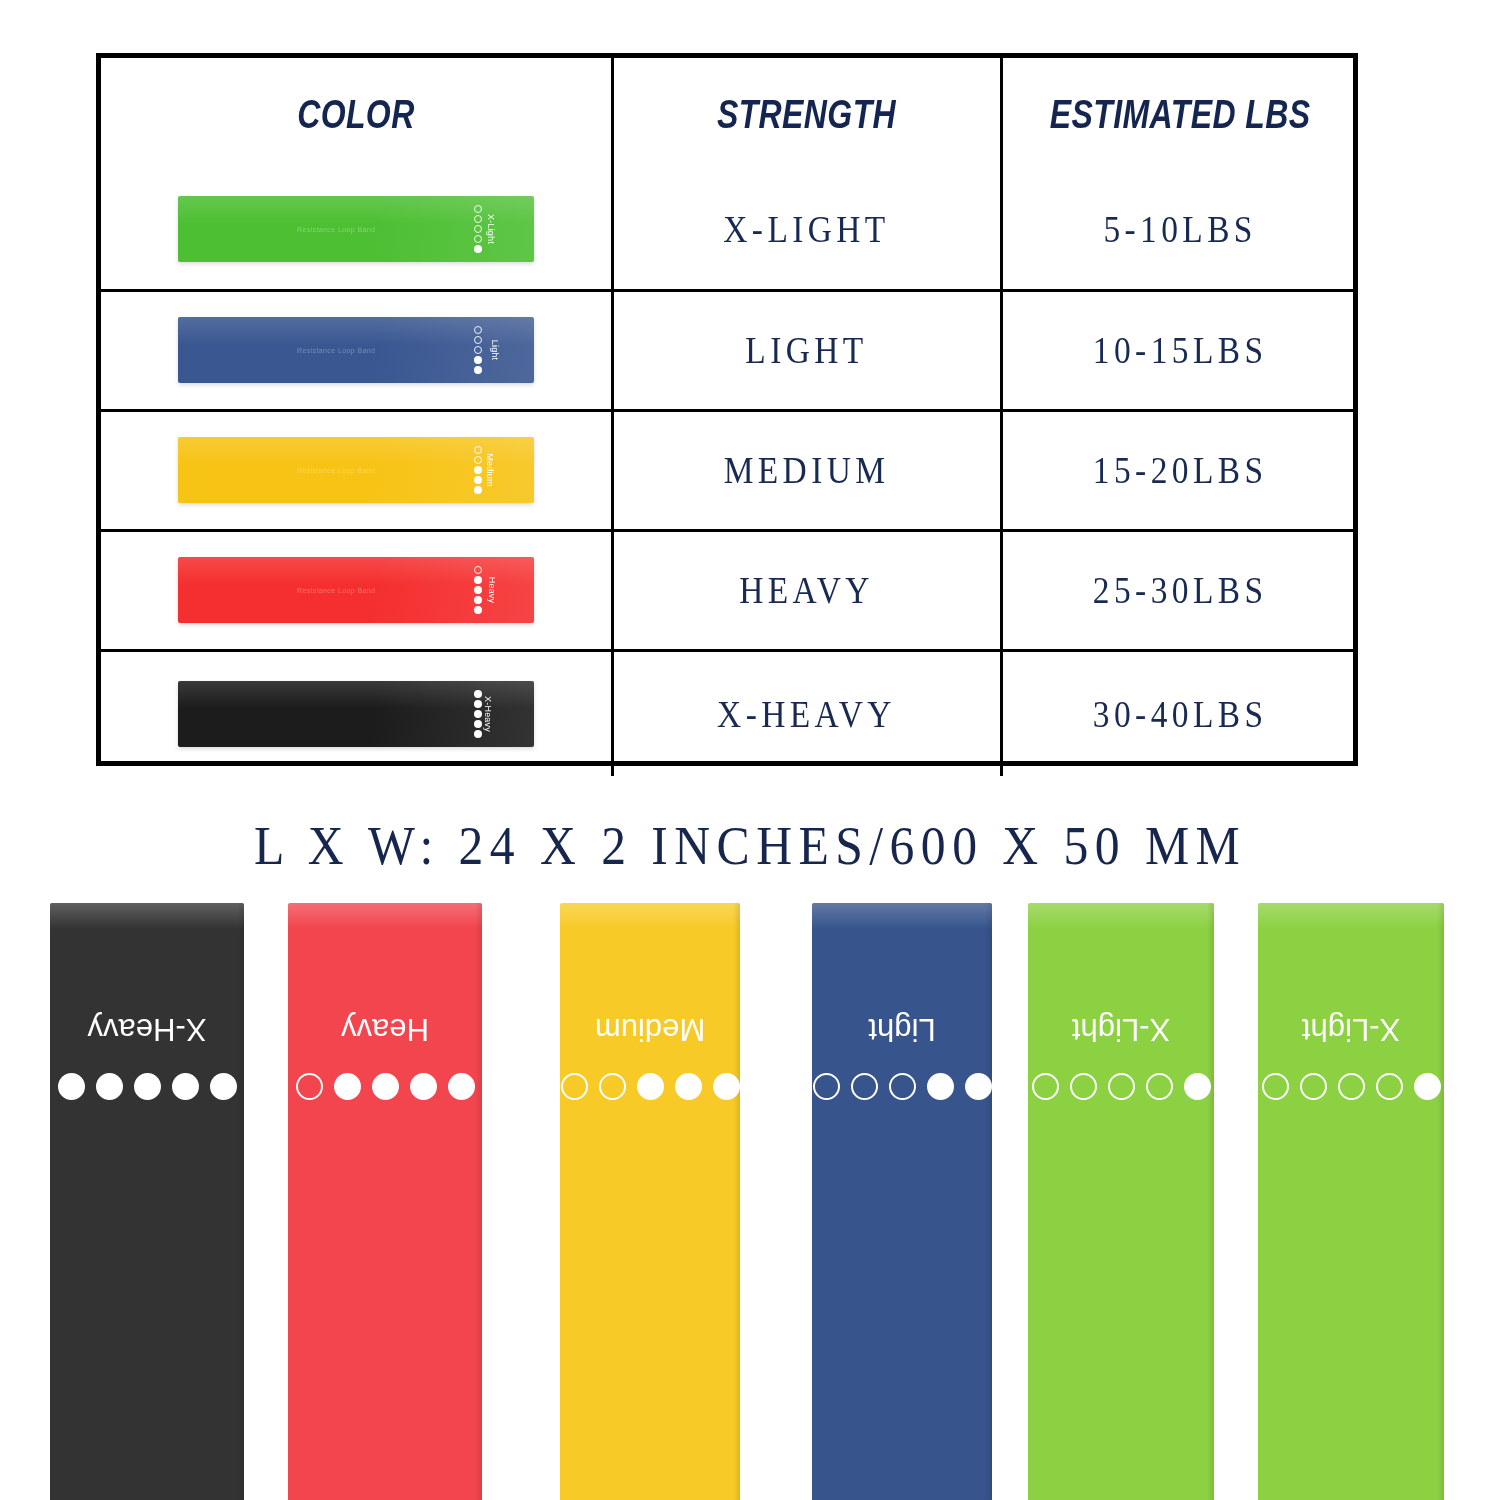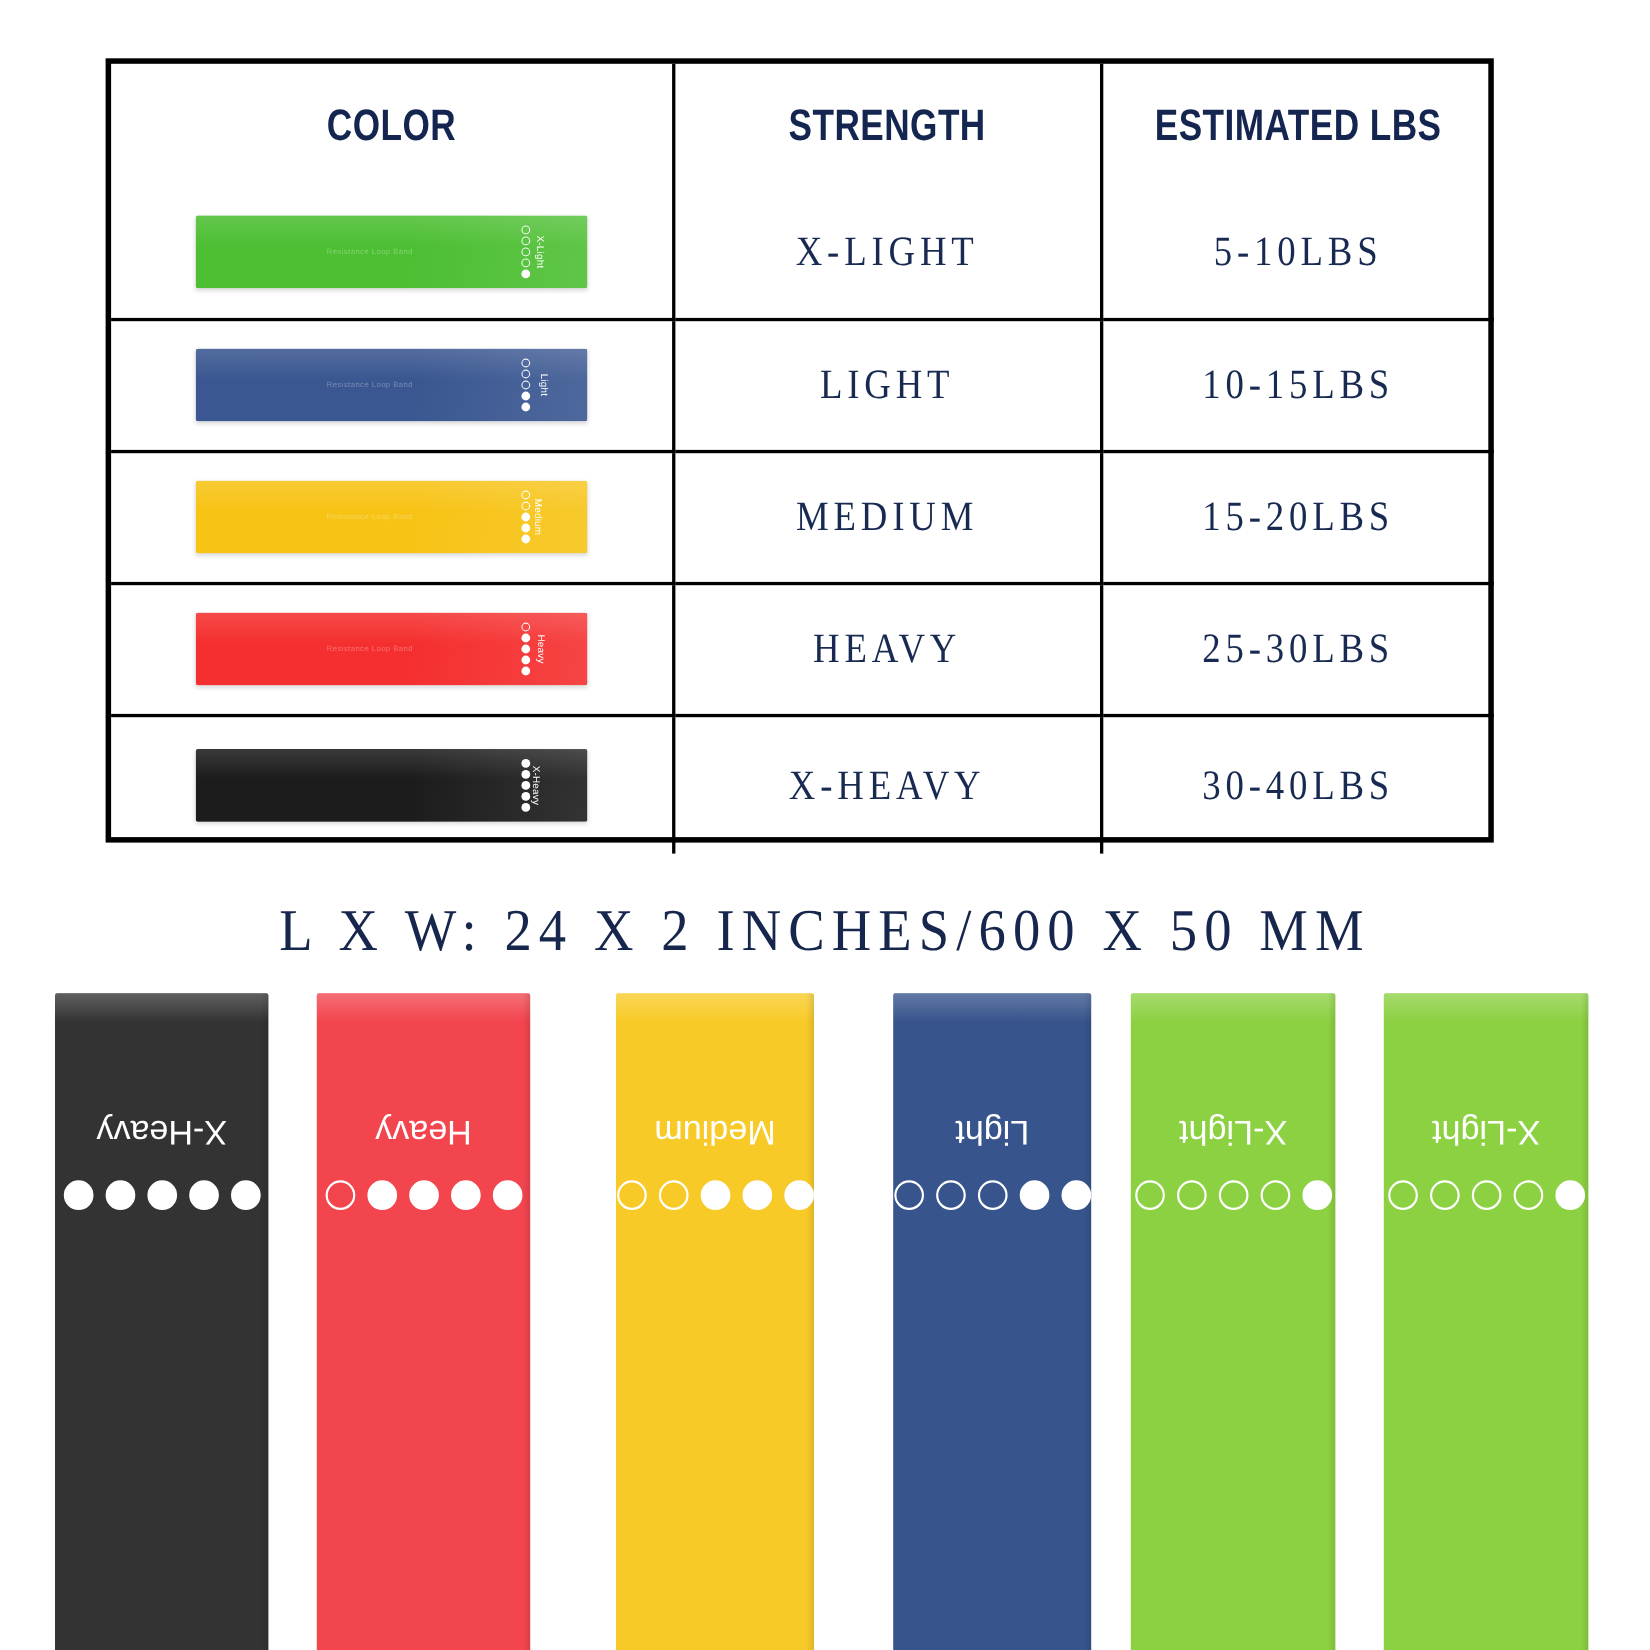--- a/index.html
+++ b/index.html
@@ -40,21 +40,21 @@
   }
   table.spec tr > *:first-child { border-left: none; }
   table.spec tr > *:last-child  { border-right: none; }
   table.spec tr:first-child > * { border-top: none; }
   table.spec tr:last-child  > * { border-bottom: none; }
 
   .col-color    { width: 511px; }
   .col-strength { width: 389px; }
   .col-lbs      { width: 357px; }
 
-  .hdr-row { height: 112px; }
+  .hdr-row { height: 112px; font-style: italic; }
   .hdr-cell {
     font-family: "Liberation Sans", sans-serif;
     font-weight: bold;
     font-size: 40px;
     color: #14254f;
     letter-spacing: 0.5px;
     transform: scaleX(0.80);
   }
   .body-cell {
     font-family: "Liberation Serif", serif;

